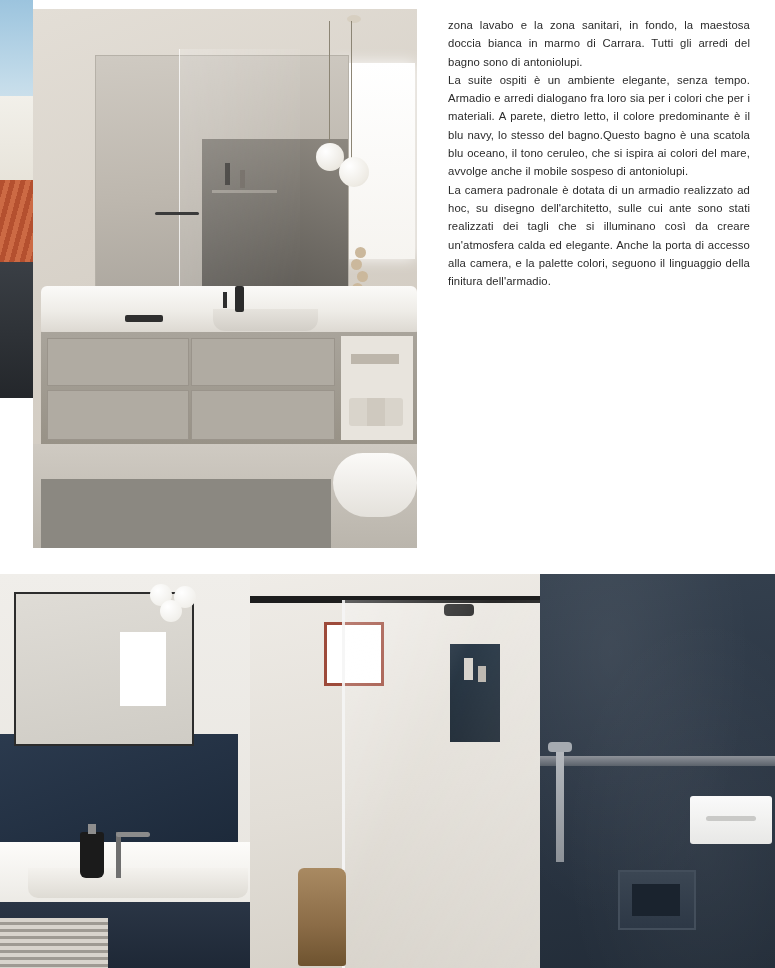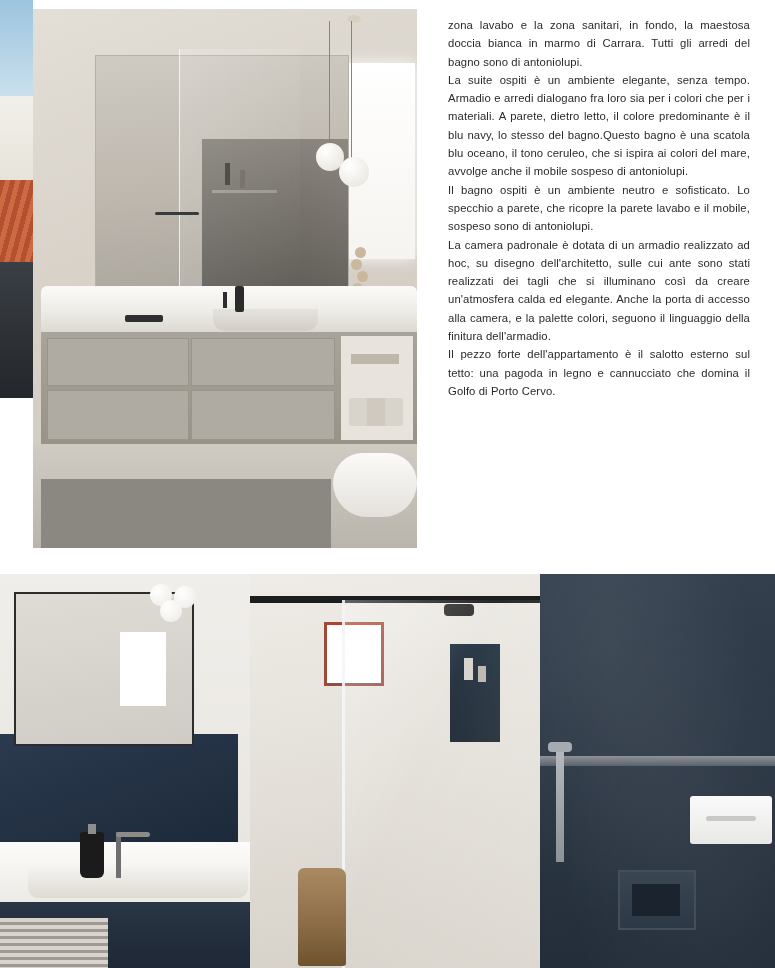--- a/index.html
+++ b/index.html
@@ -427,23 +427,21 @@
         </div>
       </div>
       <div class="pt-floor"></div>
       <div class="pt-rug"></div>
       <div class="pt-bidet"></div>
     </div>
 
     <div class="text-col">
       <p>zona lavabo e la zona sanitari, in fondo, la maestosa doccia bianca in marmo di Carrara. Tutti gli arredi del bagno sono di antoniolupi.</p>
       <p>La suite ospiti è un ambiente elegante, senza tempo. Armadio e arredi dialogano fra loro sia per i colori che per i materiali. A parete, dietro letto, il colore predominante è il blu navy, lo stesso del bagno.Questo bagno è una scatola blu oceano, il tono ceruleo, che si ispira ai colori del mare, avvolge anche il mobile sospeso di antoniolupi.</p>
-      <p>Il bagno ospiti è un ambiente neutro e sofisticato. Lo specchio a parete, che ricopre la parete lavabo e il mobile, sospeso sono di antoniolupi.</p>
       <p>La camera padronale è dotata di un armadio realizzato ad hoc, su disegno dell'architetto, sulle cui ante sono stati realizzati dei tagli che si illuminano così da creare un'atmosfera calda ed elegante. Anche la porta di accesso alla camera, e la palette colori, seguono il linguaggio della finitura dell'armadio.</p>
-      <p>Il pezzo forte dell'appartamento è il salotto esterno sul tetto: una pagoda in legno e cannucciato che domina il Golfo di Porto Cervo.</p>
     </div>
   </div>
 
   <div class="bottom-photo">
     <div class="bp-wall-left"></div>
     <div class="bp-navy-left"></div>
     <div class="bp-mirror-left">
       <div class="win"></div>
     </div>
     <div class="bp-lamp">

